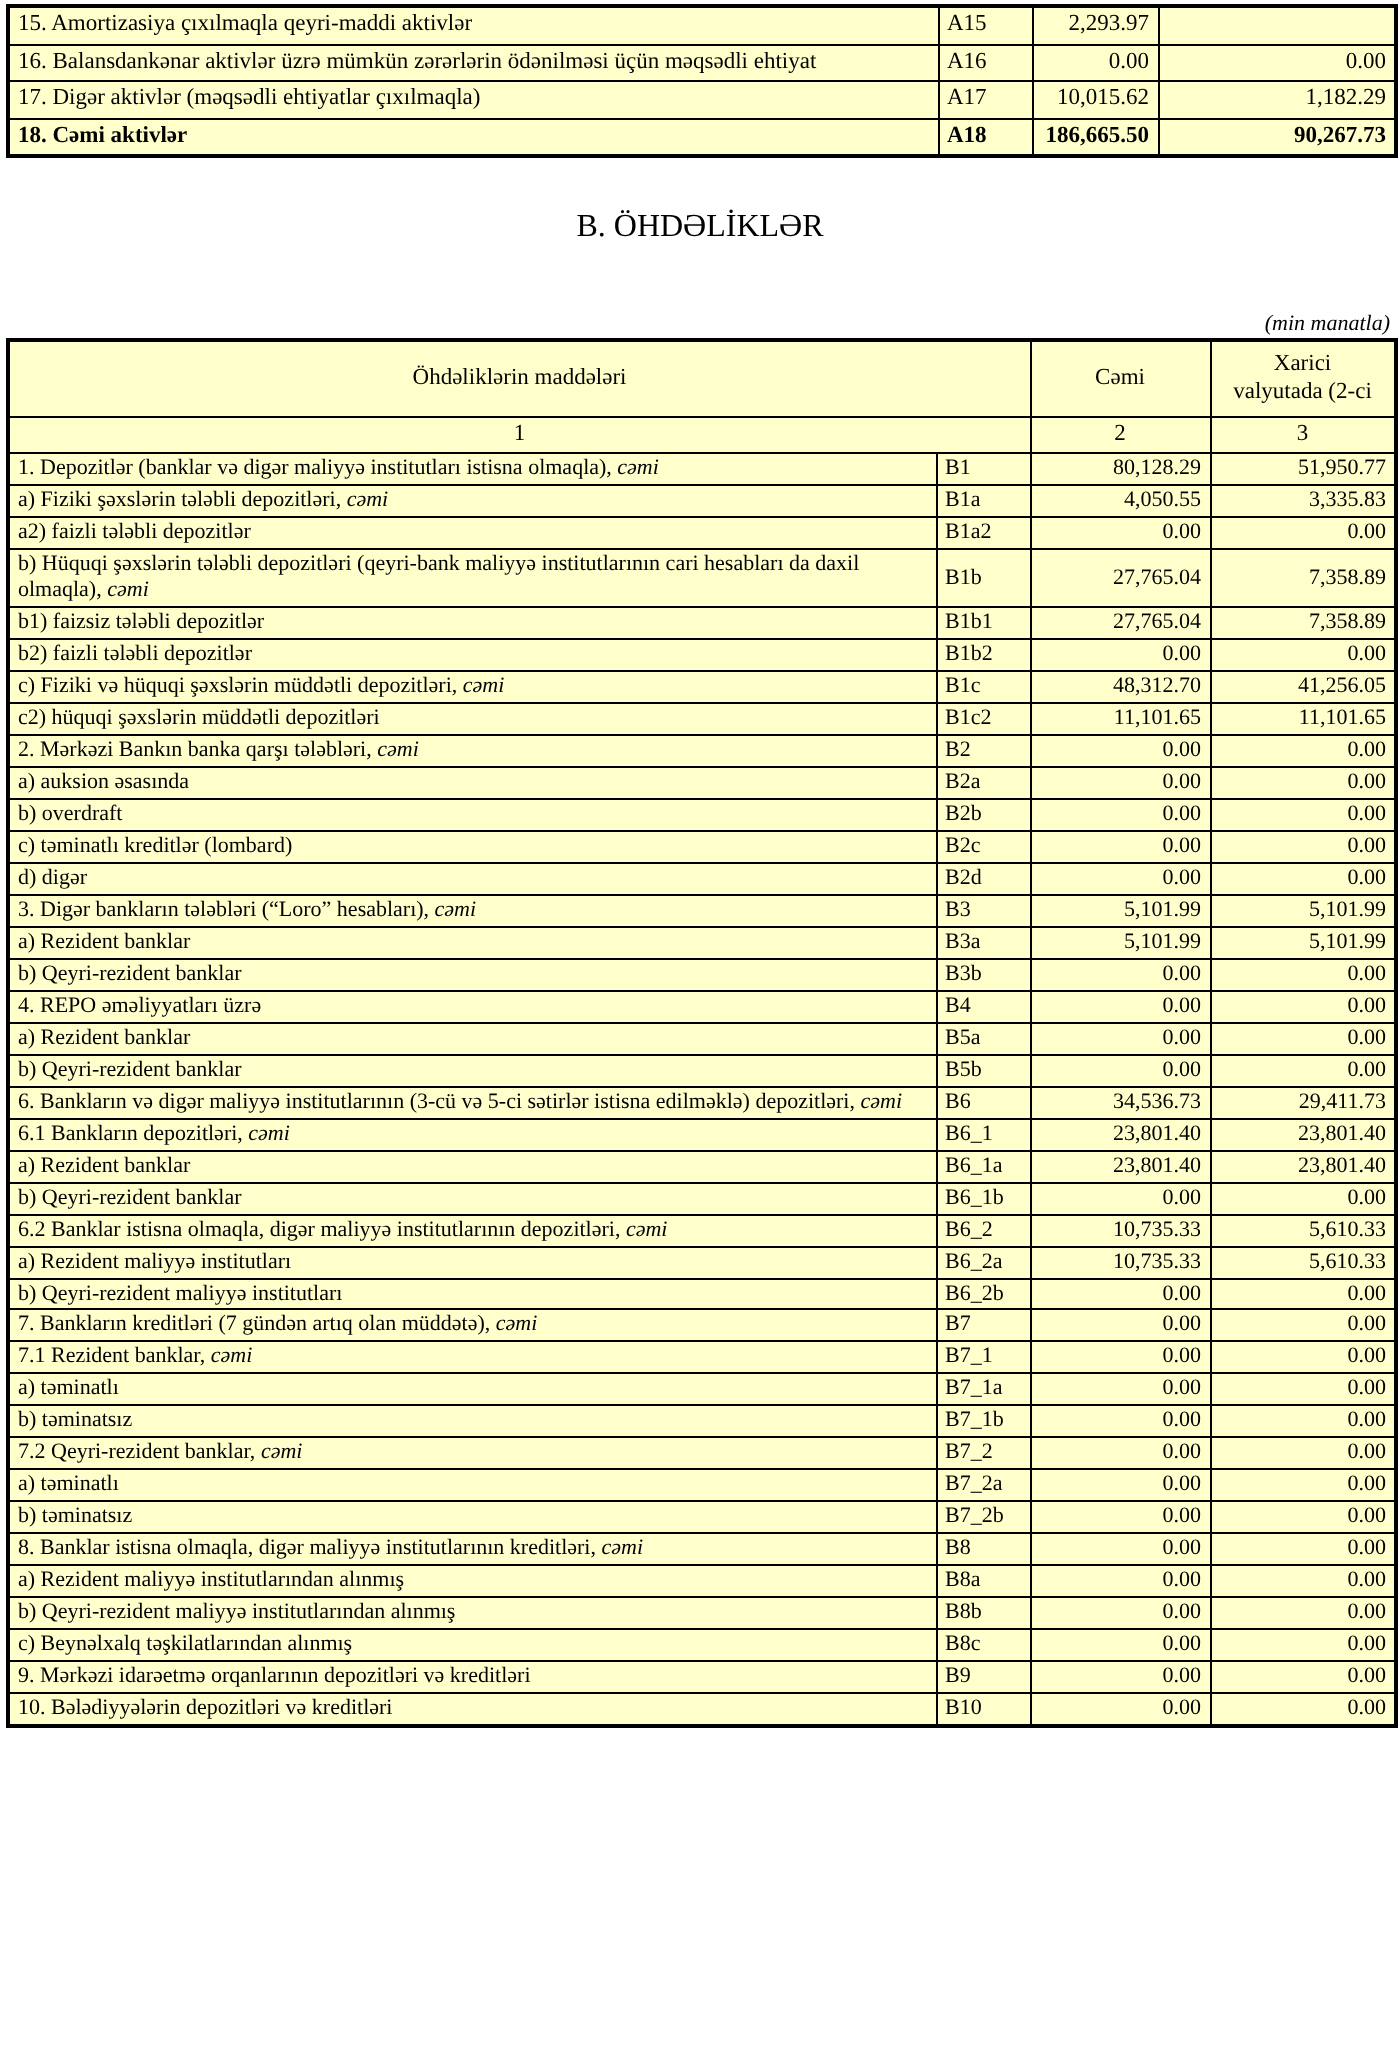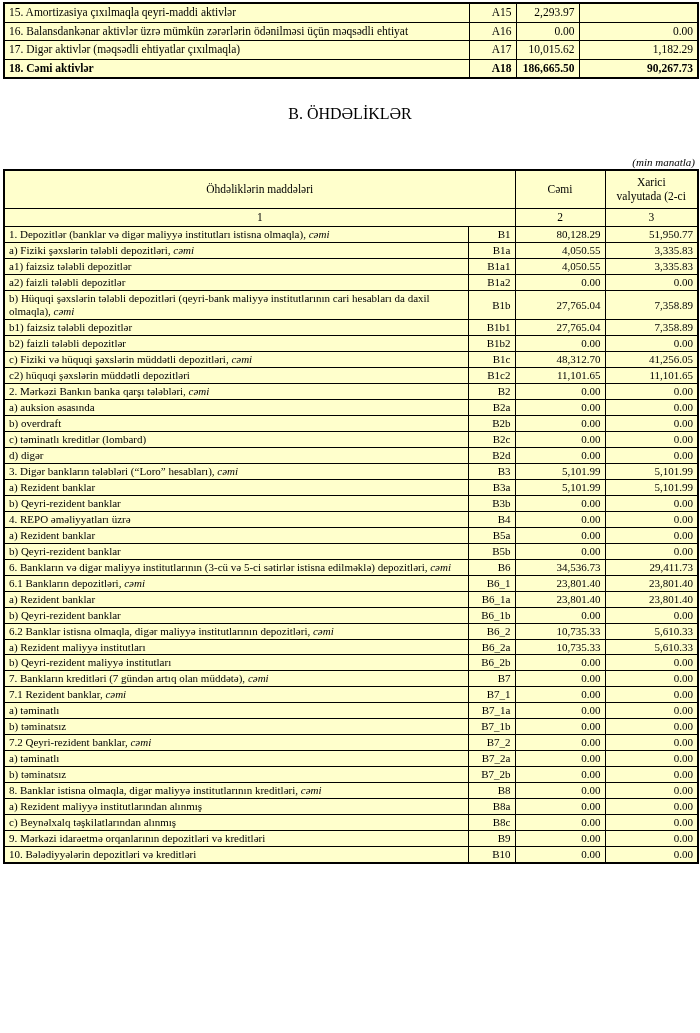--- a/index.html
+++ b/index.html
@@ -27,21 +27,21 @@
     background: #ffffcc;
     font-size: 11.5px;
     line-height: 1.18;
     padding: 2px 4px;
     vertical-align: middle;
     font-weight: normal;
     overflow: hidden;
   }
   .main-table td { font-size: 11px; padding: 1px 4px; }
   .num  { text-align: right; }
-  .code { text-align: right; }
+  .code { text-align: left; }
   .white { background: #ffffff; }
   .bold td { font-weight: bold; }
   .hdr {
     text-align: center;
     font-weight: bold;
     font-size: 11.5px;
     height: 38px;
   }
   .numrow {
     text-align: center;
@@ -135,26 +135,20 @@
           <td class="num">80,128.29</td>
           <td class="num">51,950.77</td>
         </tr>
         <tr>
           <td class="lbl ind1">a)  Fiziki şəxslərin tələbli depozitləri, <i>cəmi</i></td>
           <td class="code">B1a</td>
           <td class="num">4,050.55</td>
           <td class="num">3,335.83</td>
         </tr>
         <tr>
-          <td class="lbl ind2">a1) faizsiz tələbli depozitlər</td>
-          <td class="code">B1a1</td>
-          <td class="num">4,050.55</td>
-          <td class="num">3,335.83</td>
-        </tr>
-        <tr>
           <td class="lbl ind2">a2) faizli tələbli depozitlər</td>
           <td class="code">B1a2</td>
           <td class="num">0.00</td>
           <td class="num">0.00</td>
         </tr>
         <tr>
           <td class="lbl ind1">b) Hüquqi şəxslərin tələbli depozitləri (qeyri-bank maliyyə institutlarının cari hesabları da daxil olmaqla), <i>cəmi</i></td>
           <td class="code">B1b</td>
           <td class="num">27,765.04</td>
           <td class="num">7,358.89</td>
@@ -339,20 +333,26 @@
           <td class="num white">0.00</td>
           <td class="num">0.00</td>
         </tr>
         <tr>
           <td class="lbl ind1">a) Rezident maliyyə institutlarından alınmış</td>
           <td class="code">B8a</td>
           <td class="num">0.00</td>
           <td class="num">0.00</td>
         </tr>
         <tr>
+          <td class="lbl ind1">b) Qeyri-rezident maliyyə institutlarından alınmış</td>
+          <td class="code">B8b</td>
+          <td class="num">0.00</td>
+          <td class="num">0.00</td>
+        </tr>
+        <tr>
           <td class="lbl ind1">c) Beynəlxalq təşkilatlarından alınmış</td>
           <td class="code">B8c</td>
           <td class="num">0.00</td>
           <td class="num">0.00</td>
         </tr>
         <tr>
           <td class="lbl ind0">9. Mərkəzi idarəetmə orqanlarının depozitləri və kreditləri</td>
           <td class="code">B9</td>
           <td class="num white">0.00</td>
           <td class="num">0.00</td>

